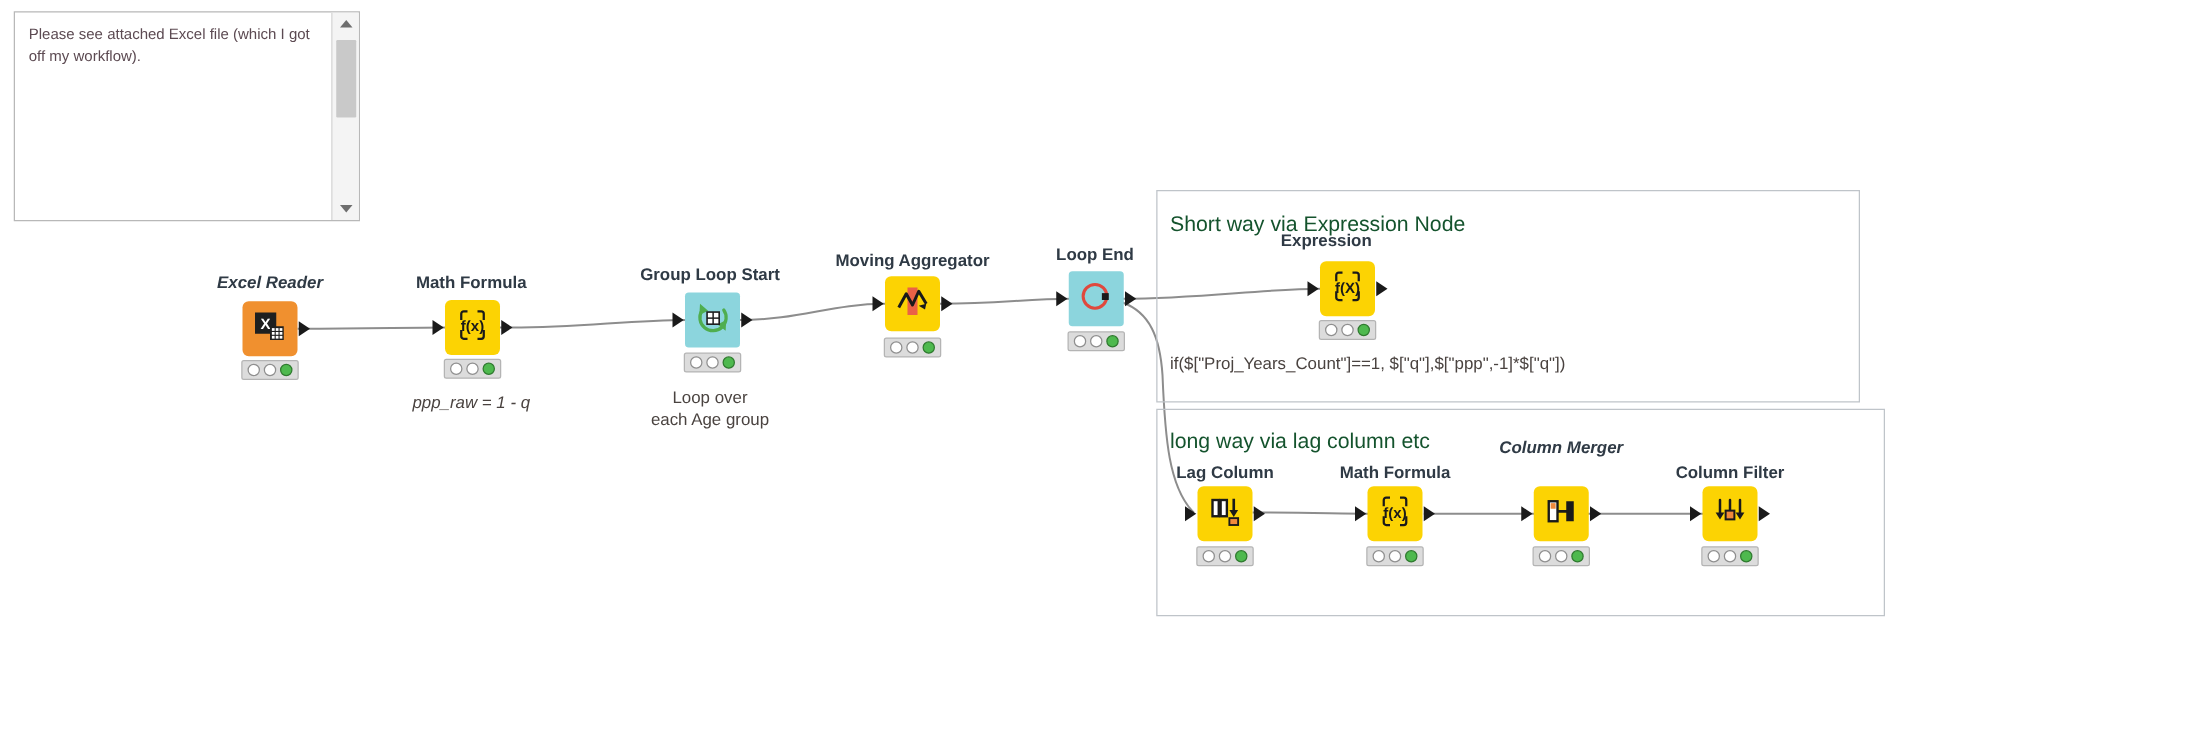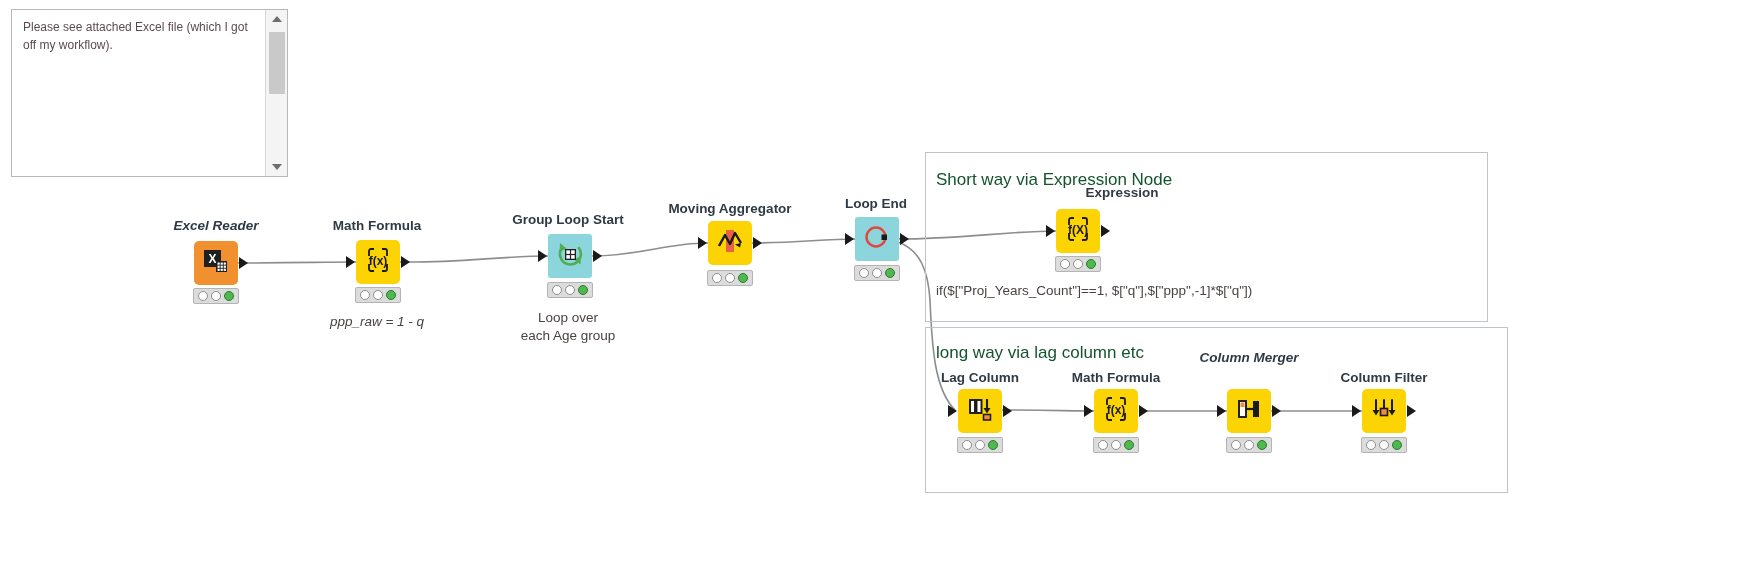--- a/index.html
+++ b/index.html
@@ -319,21 +319,21 @@
     </span>
     <span class="port in"></span>
     <span class="port out"></span>
   </div>
   <div class="status" style="left:854px; top:265px;">
     <span class="lamp off"></span>
     <span class="lamp off"></span>
     <span class="lamp on"></span>
   </div>
 
-  <div class="node-label" style="left:1122px; top:185px;">Expression</div>
+  <div class="node-label" style="left:1061px; top:185px;">Expression</div>
   <div class="node yellow" style="left:1056px; top:209px;">
     <span class="glyph">
       <svg width="28" height="28" viewBox="0 0 28 28">
         <g stroke="#1a1a1a" stroke-width="1.8" fill="none">
           <path d="M10 3 H7 a2 2 0 0 0 -2 2 V10"></path>
           <path d="M18 3 H21 a2 2 0 0 1 2 2 V10"></path>
           <path d="M10 25 H7 a2 2 0 0 1 -2 -2 V18"></path>
           <path d="M18 25 H21 a2 2 0 0 0 2 -2 V18"></path>
         </g>
         <text x="14" y="19" font-family="Liberation Sans, sans-serif" font-size="12" font-weight="bold" fill="#1a1a1a" text-anchor="middle">f(X)</text>

